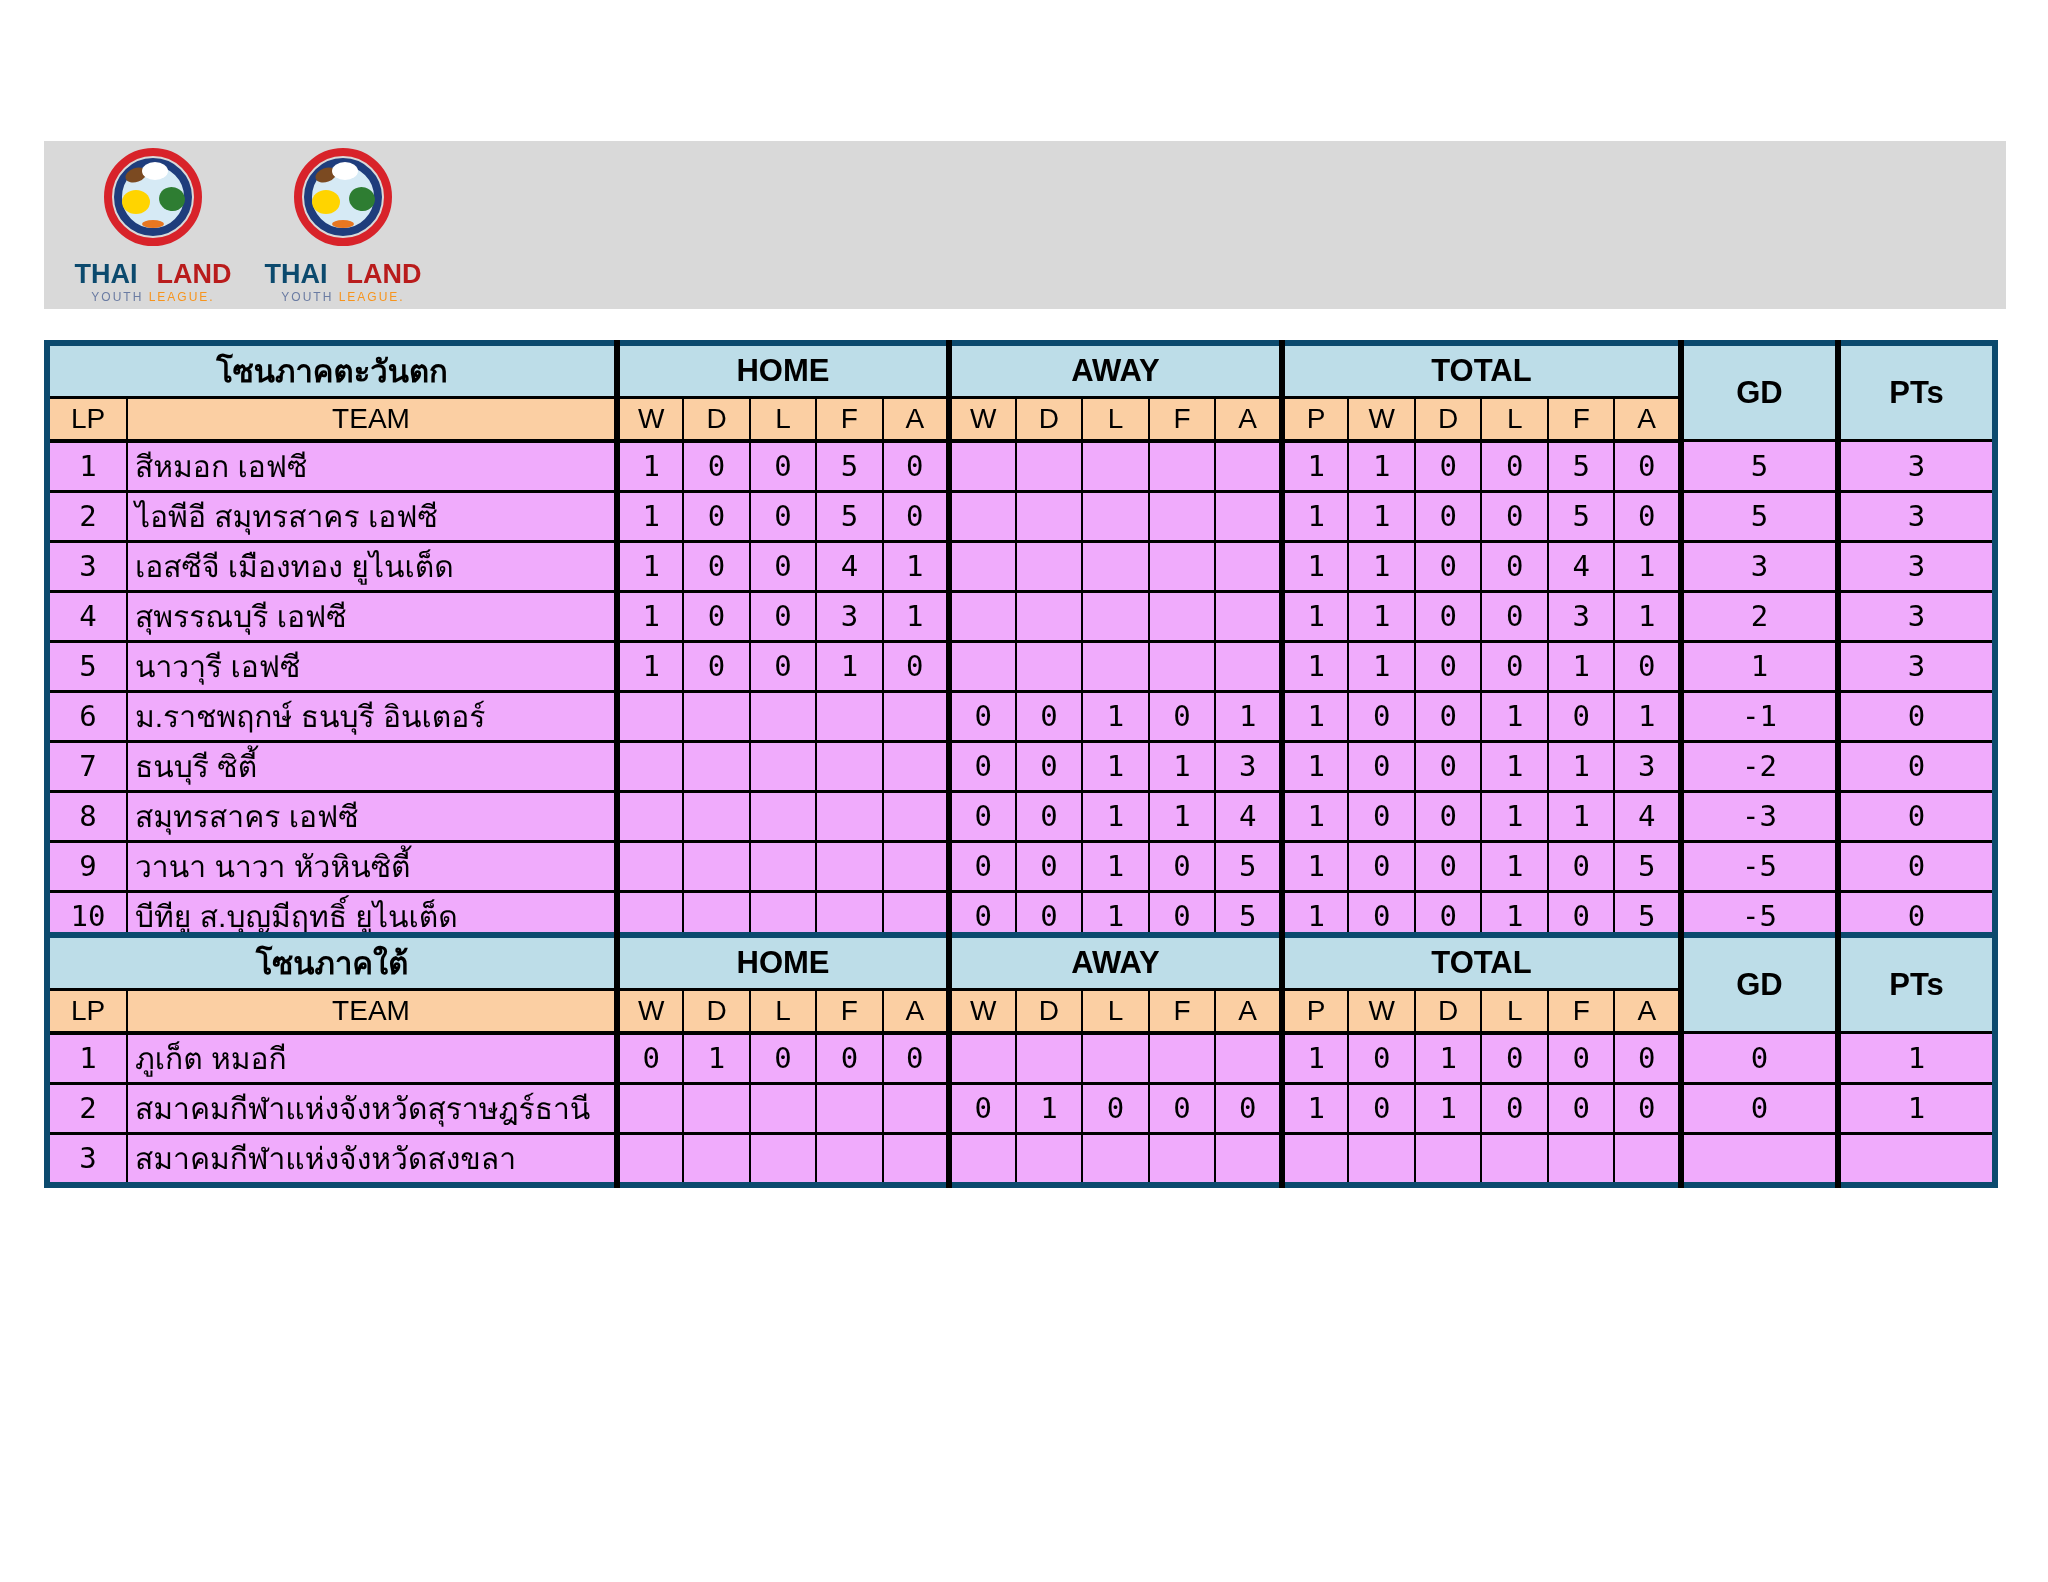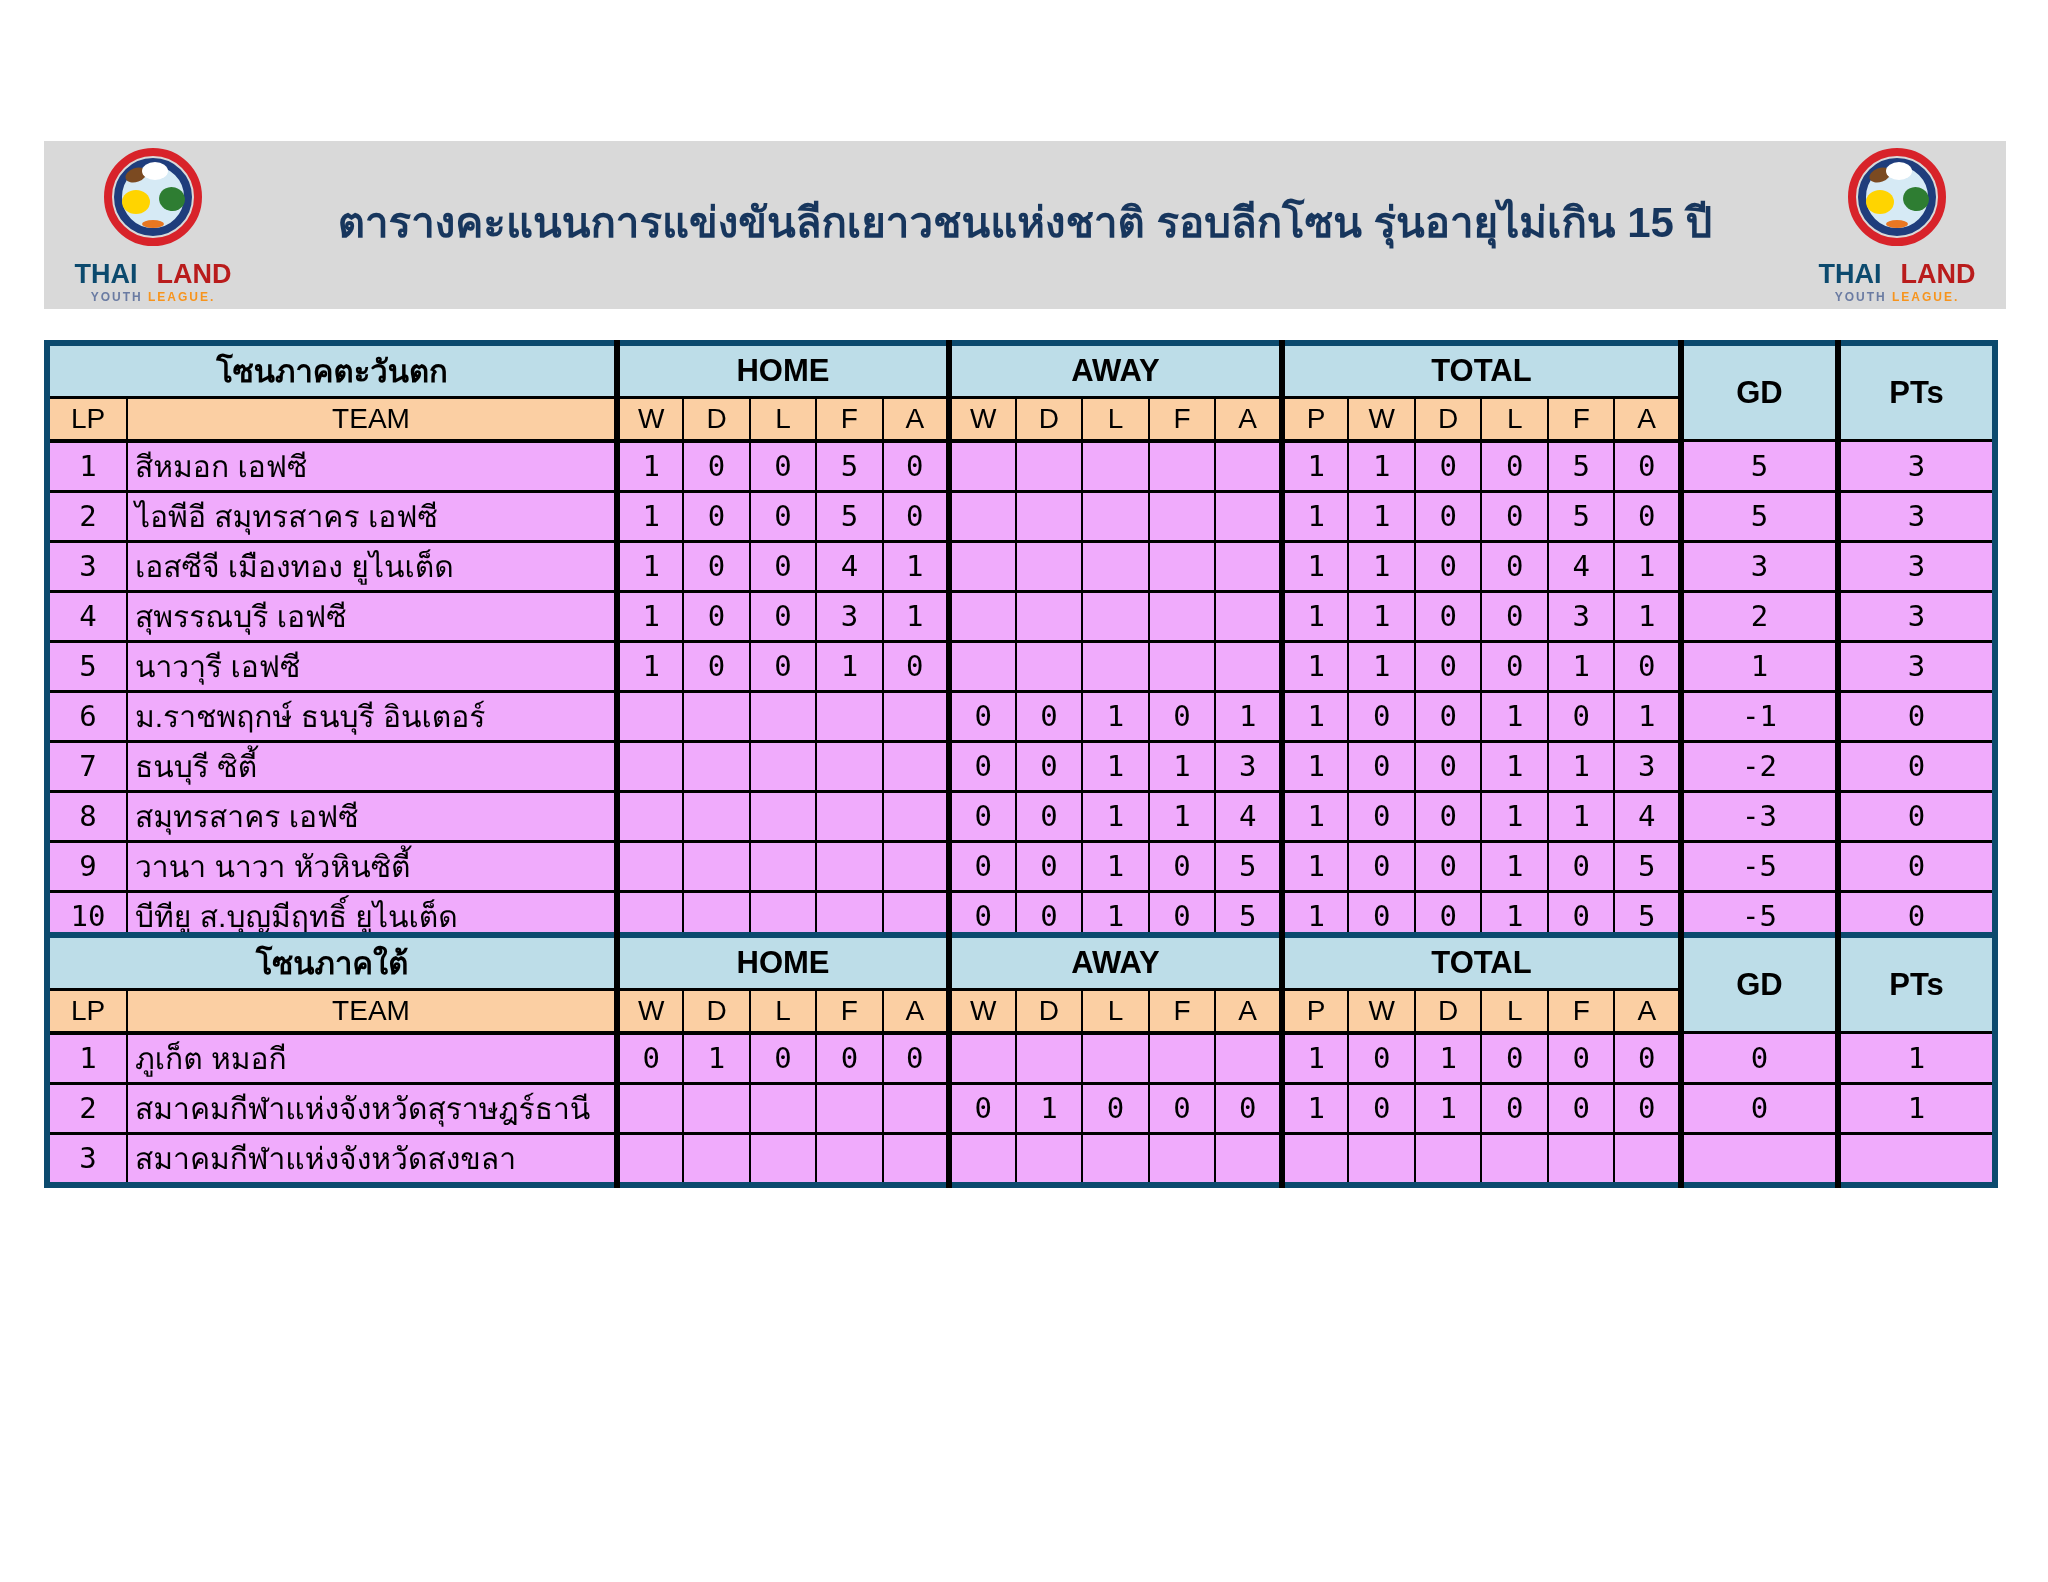--- a/index.html
+++ b/index.html
@@ -17,21 +17,21 @@
     position:absolute; left:44px; top:141px;
     width:1962px; height:168px;
     background:#d9d9d9;
     display:flex; align-items:center;
     padding:0 14px;
   }
   .logo-block { width:190px; flex:none; display:flex; flex-direction:column; align-items:center; }
   .logo-word { font-weight:bold; font-size:27px; letter-spacing:0px; line-height:1; margin-top:2px; }
   .logo-word .w1 { color:#0c4a6e; }
   .logo-word .w2 { color:#b91c1c;padding-left:19px; }
-  .logo-sub { font-size:12px; font-weight:bold; letter-spacing:2px; line-height:1; margin-top:3px; }
+  .logo-sub { font-size:12px; font-weight:normal; letter-spacing:2px; line-height:1; margin-top:3px; }
   .logo-sub .s1 { color:#6a7ba2; }
   .logo-sub .s2 { color:#f7941d; }
   .banner-title {
     flex:1; text-align:center;
     font-size:42px; font-weight:bold; color:#17365d;
     padding-bottom:6px;
   }
 
   
   .tbl-wrap { position:absolute; left:44px; }
@@ -72,21 +72,20 @@
         <ellipse cx="47" cy="28" rx="11" ry="7" fill="#7b4a21" transform="rotate(-20 47 28)"></ellipse>
         <ellipse cx="66" cy="24" rx="13" ry="9" fill="#ffffff"></ellipse>
         <ellipse cx="47" cy="55" rx="14" ry="12" fill="#ffd400"></ellipse>
         <ellipse cx="83" cy="52" rx="13" ry="12" fill="#2e7d32" transform="rotate(15 83 52)"></ellipse>
         <ellipse cx="64" cy="77" rx="11" ry="4" fill="#e87722"></ellipse>
       </svg>
       <div class="logo-word"><span class="w1">THAI</span><span class="w2">LAND</span></div>
       <div class="logo-sub"><span class="s1">YOUTH</span> <span class="s2">LEAGUE.</span></div>
     </div>
 
-    <h1 class="banner-title">ตารางคะแนนการแข่งขันลีกเยาวชนแห่งชาติ รอบลีกโซน รุ่นอายุไม่เกิน 15 ปี</h1>
 
     <div class="logo-block">
       <svg width="128" height="112" viewBox="0 0 128 112">
         <circle cx="64" cy="50" r="45" fill="none" stroke="#d8232a" stroke-width="8"></circle>
         <circle cx="64" cy="50" r="35" fill="#d6eaf5" stroke="#1f3d7c" stroke-width="8"></circle>
         <ellipse cx="47" cy="28" rx="11" ry="7" fill="#7b4a21" transform="rotate(-20 47 28)"></ellipse>
         <ellipse cx="66" cy="24" rx="13" ry="9" fill="#ffffff"></ellipse>
         <ellipse cx="47" cy="55" rx="14" ry="12" fill="#ffd400"></ellipse>
         <ellipse cx="83" cy="52" rx="13" ry="12" fill="#2e7d32" transform="rotate(15 83 52)"></ellipse>
         <ellipse cx="64" cy="77" rx="11" ry="4" fill="#e87722"></ellipse>

